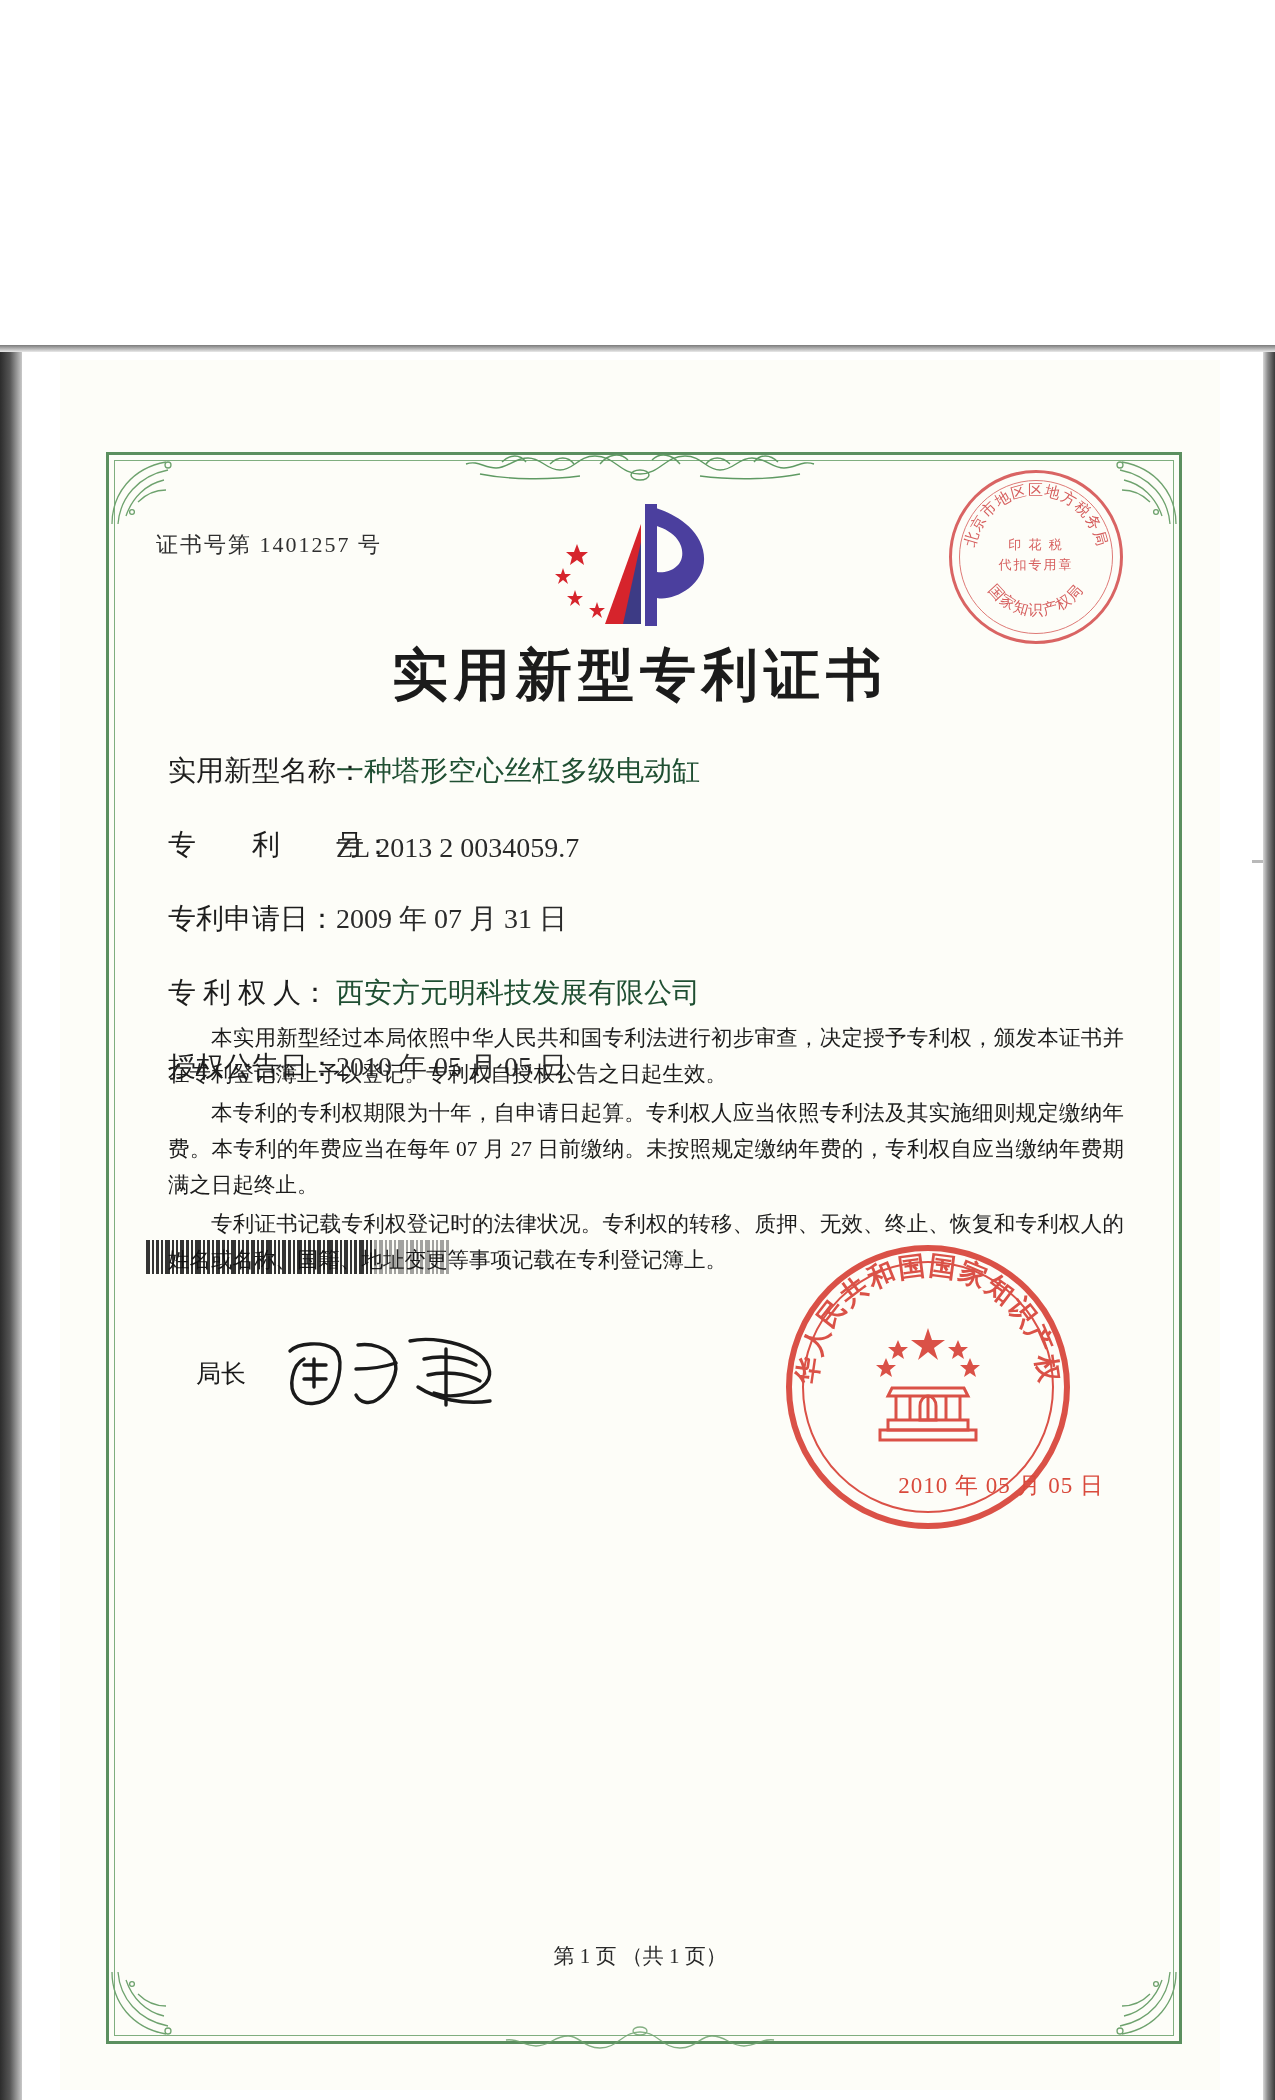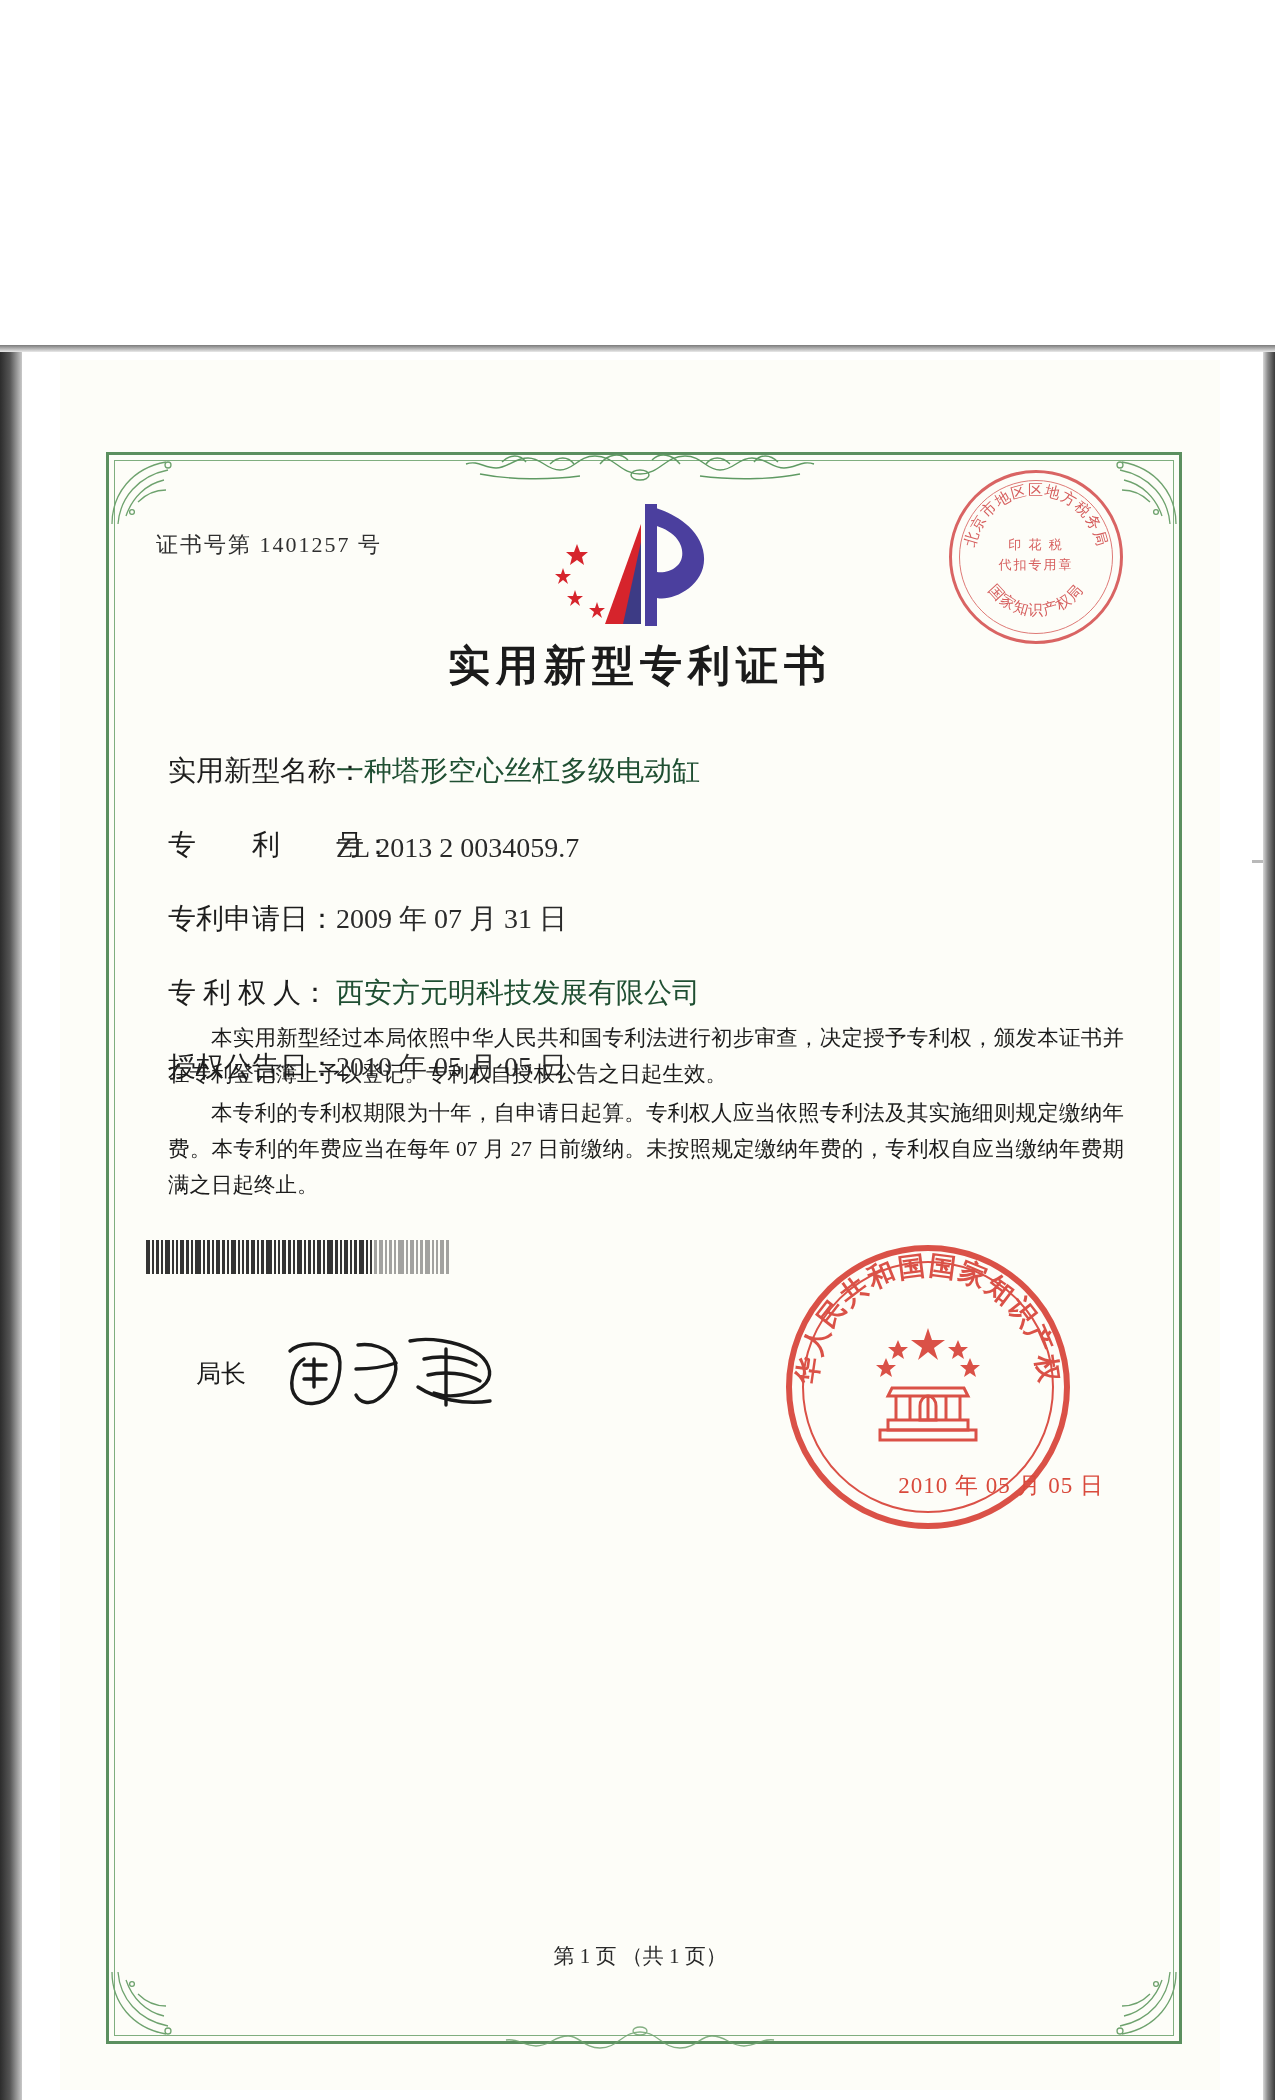--- a/index.html
+++ b/index.html
@@ -125,21 +125,21 @@
     width: 190px;
     height: 135px;
   }
   .logo svg { width: 100%; height: 100%; display: block; }
 
   .title {
     position: absolute;
     left: 0; right: 0;
     top: 278px;
     text-align: center;
-    font-size: 42px;
+    font-size: 56px;
     font-weight: bold;
     letter-spacing: 6px;
     color: #1b1b1b;
     font-family: "DejaVu Serif", "Liberation Serif", serif;
   }
 
   
   .tax-stamp {
     position: absolute;
     right: 97px;
@@ -441,20 +441,21 @@
       </div>
       <div class="field-row">
         <span class="field-label">授权公告日：</span>
         <span class="field-value">2010 年 05 月 05 日</span>
       </div>
     </div>
 
     <div class="body-text">
       <p>本实用新型经过本局依照中华人民共和国专利法进行初步审查，决定授予专利权，颁发本证书并在专利登记簿上予以登记。专利权自授权公告之日起生效。</p>
       <p>本专利的专利权期限为十年，自申请日起算。专利权人应当依照专利法及其实施细则规定缴纳年费。本专利的年费应当在每年 07 月 27 日前缴纳。未按照规定缴纳年费的，专利权自应当缴纳年费期满之日起终止。</p>
+      <p>专利证书记载专利权登记时的法律状况。专利权的转移、质押、无效、终止、恢复和专利权人的姓名或名称、国籍、地址变更等事项记载在专利登记簿上。</p>
     </div>
 
     <div class="barcode" id="barcode">
         <i style="width: 4px;"></i>
         <i style="width: 2px;"></i>
         <i style="width: 3px;"></i>
         <i style="width: 2px;"></i>
         <i style="width: 5px;"></i>
         <i style="width: 2px;"></i>
         <i style="width: 2px;"></i>

